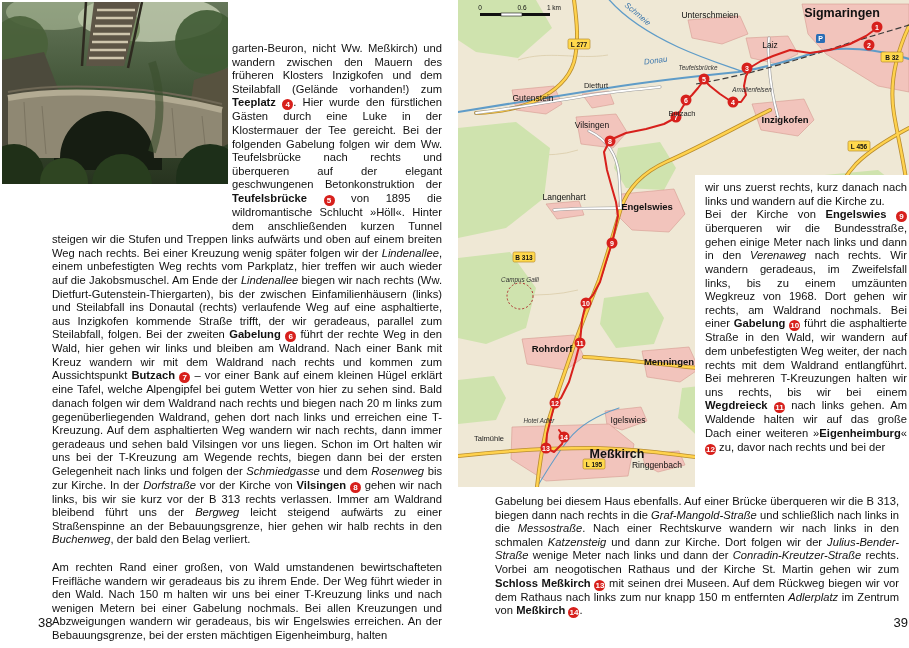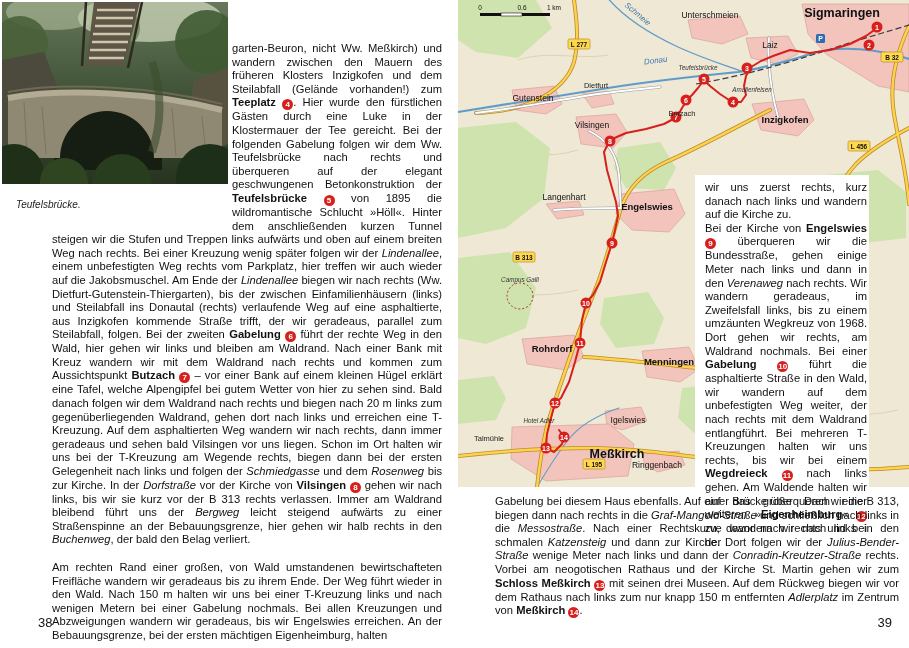--- a/index.html
+++ b/index.html
@@ -20,35 +20,35 @@
   .text-flow p{margin:14px;}
   .photo-float{float:left;width:194px;height:202px;}
   .photo-box{margin:-26px 0 0 -36px;width:226px;}
   .photo-svg{display:block;width:226px;height:182px;}
   .photo-caption{
     font-style:italic;font-size:10px;color:#222;margin:6px 0 0 0;
     text-align:left;
   }
   .page-num{position:absolute;bottom:18px;font-size:13px;color:#111;}
   #left-page .page-num{left:38px;}
-  #right-page .page-num{right:17px;}
+  #right-page .page-num{right:1px;}
 
   
   .wp{
     display:inline-block;width:11px;height:11px;border-radius:50%;
     background:var(--route,#d7201c);color:#fff;
     font-size:8px;font-weight:bold;font-style:normal;line-height:11px;
     text-align:center;vertical-align:-1px;
   }
 
   
   #map-wrap{position:absolute;left:3px;top:0;width:451px;height:487px;}
   #map-wrap svg{display:block;width:451px;height:487px;}
   .right-col{
-    position:absolute;left:240px;top:175px;width:174px;height:312px;
+    position:absolute;left:240px;top:175px;width:214px;height:312px;
     background:#fff;box-sizing:border-box;padding:6px 2px 0 10px;
     font-size:11.2px;line-height:13.6px;text-align:justify;
   }
   .right-col p{margin:0;}
   .right-bottom{
     position:absolute;left:32px;top:487px;width:420px;
     font-size:11.2px;line-height:13.6px;text-align:justify;
   }
   .right-bottom p{margin:8px;}
 
@@ -127,21 +127,20 @@
               <path d="M200,114 L204,152"></path>
                 <path d="M22,100 L25,152"></path>
             </g>
           </g>
           <circle cx="12" cy="172" r="30" fill="#203018"></circle>
           <circle cx="120" cy="182" r="30" fill="#283d1e"></circle>
           <circle cx="208" cy="176" r="34" fill="#1d2f19"></circle>
           <circle cx="62" cy="180" r="24" fill="#2f4522"></circle>
           <path d="M150,60 C160,90 160,120 150,150" stroke="#3a4f2d" stroke-width="8" fill="none" opacity="0.6"></path>
         </svg>
-        <p class="photo-caption">Teufelsbrücke.</p>
       </div>
     </div>
     <p>garten-Beuron, nicht Ww. Meßkirch) und wandern zwischen den Mauern des früheren Klosters Inzigkofen und dem Steilabfall (Gelände vorhanden!) zum <b>Teeplatz</b> <span class="wp">4</span>. Hier wurde den fürstlichen Gästen durch eine Luke in der Klostermauer der Tee gereicht. Bei der folgenden Gabelung folgen wir dem Ww. Teufelsbrücke nach rechts und überqueren auf der elegant geschwungenen Betonkonstruktion der <b>Teufelsbrücke</b> <span class="wp">5</span> von 1895 die wildromantische Schlucht »Höll«. Hinter dem anschließenden kurzen Tunnel steigen wir die Stufen und Treppen links aufwärts und oben auf einem breiten Weg nach rechts. Bei einer Kreuzung wenig später folgen wir der <i>Lindenallee</i>, einem unbefestigten Weg rechts vom Parkplatz, hier treffen wir auch wieder auf die Jakobsmuschel. Am Ende der <i>Lindenallee</i> biegen wir nach rechts (Ww. Dietfurt-Gutenstein-Thiergarten), bis der zwischen Einfamilienhäusern (links) und Steilabfall ins Donautal (rechts) verlaufende Weg auf eine asphaltierte, aus Inzigkofen kommende Straße trifft, der wir geradeaus, parallel zum Steilabfall, folgen. Bei der zweiten <b>Gabelung</b> <span class="wp">6</span> führt der rechte Weg in den Wald, hier gehen wir links und bleiben am Waldrand. Nach einer Bank mit Kreuz wandern wir mit dem Waldrand nach rechts und kommen zum Aussichtspunkt <b>Butzach</b> <span class="wp">7</span> – vor einer Bank auf einem kleinen Hügel erklärt eine Tafel, welche Alpengipfel bei gutem Wetter von hier zu sehen sind. Bald danach folgen wir dem Waldrand nach rechts und biegen nach 20 m links zum gegenüberliegenden Waldrand, gehen dort nach links und erreichen eine T-Kreuzung. Auf dem asphaltierten Weg wandern wir nach rechts, dann immer geradeaus und sehen bald Vilsingen vor uns liegen. Schon im Ort halten wir uns bei der T-Kreuzung am Wegende rechts, biegen dann bei der ersten Gelegenheit nach links und folgen der <i>Schmiedgasse</i> und dem <i>Rosenweg</i> bis zur Kirche. In der <i>Dorfstraße</i> vor der Kirche von <b>Vilsingen</b> <span class="wp">8</span> gehen wir nach links, bis wir sie kurz vor der B 313 rechts verlassen. Immer am Waldrand bleibend führt uns der <i>Bergweg</i> leicht steigend aufwärts zu einer Straßenspinne an der Bebauungsgrenze, hier gehen wir halb rechts in den <i>Buchenweg</i>, der bald den Belag verliert.</p>
     <p>Am rechten Rand einer großen, von Wald umstandenen bewirtschafteten Freifläche wandern wir geradeaus bis zu ihrem Ende. Der Weg führt wieder in den Wald. Nach 150 m halten wir uns bei einer T-Kreuzung links und nach wenigen Metern bei einer Gabelung nochmals. Bei allen Kreuzungen und Abzweigungen wandern wir geradeaus, bis wir Engelswies erreichen. An der Bebauungsgrenze, bei der ersten mächtigen Eigenheimburg, halten</p>
   </div>
   <div class="page-num">38</div>
 </div>
 
 <div class="page" id="right-page">
 

